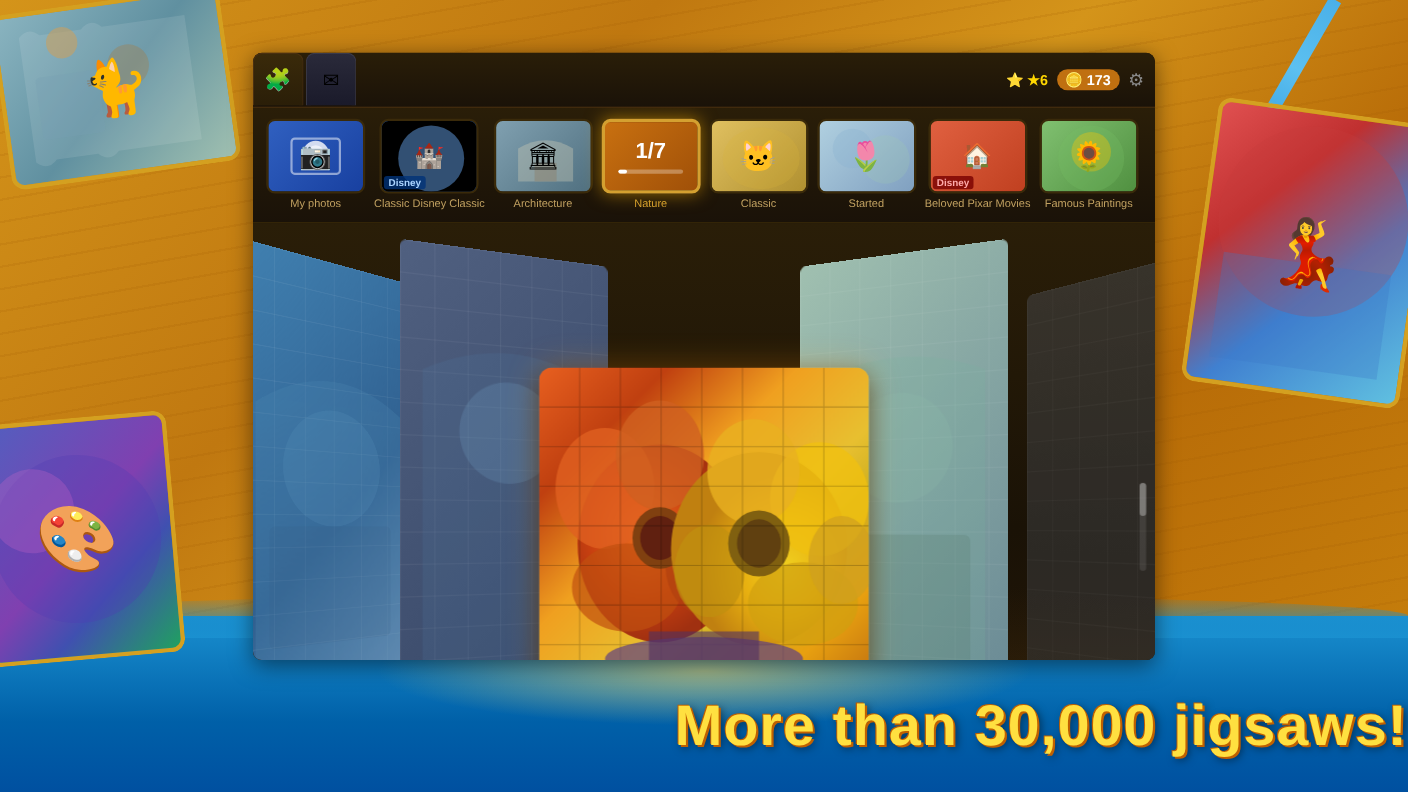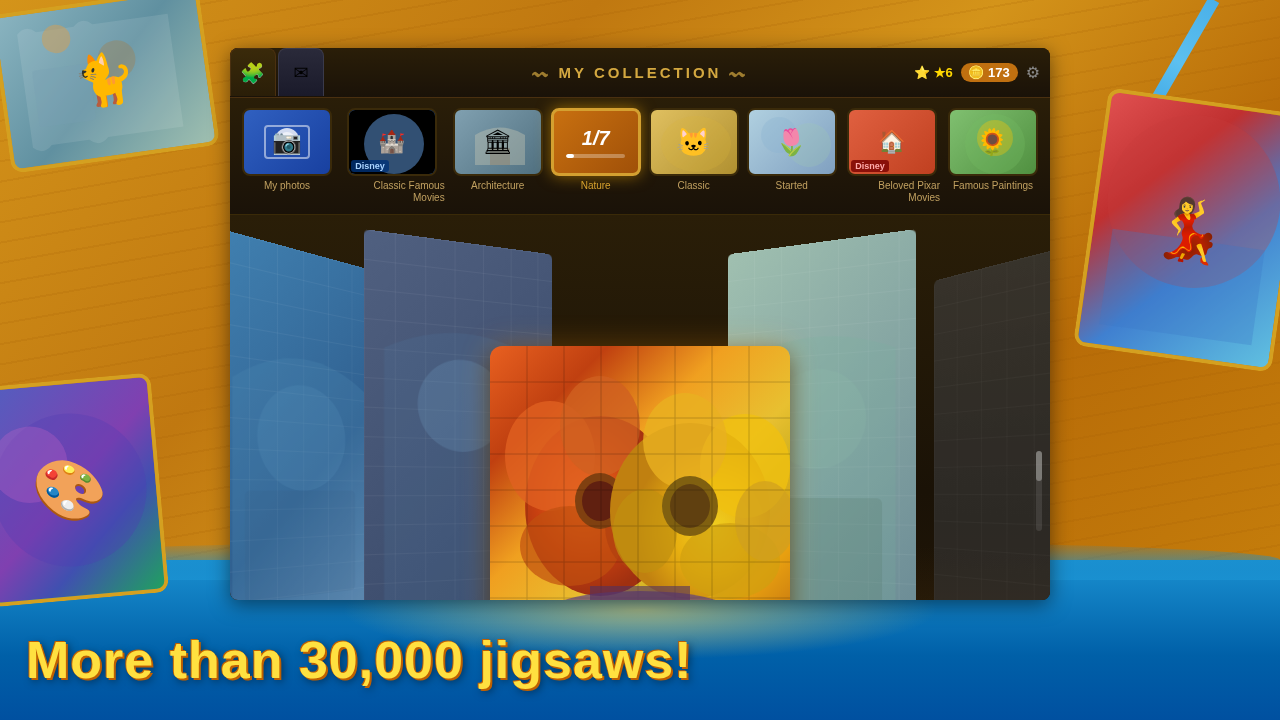--- a/index.html
+++ b/index.html
@@ -68,21 +68,21 @@
       background: radial-gradient(ellipse, rgba(255,220,100,0.6) 0%, transparent 70%);
       z-index: 2;
     }
 
     
     .bottom-text {
       position: absolute;
       bottom: 30px;
       left: 0;
       right: 0;
-      text-align: left;
+      text-align: right;
       z-index: 3;
       font-size: 52px;
       font-weight: 900;
       color: #ffe040;
       text-shadow: 2px 2px 0 #c06000, -1px -1px 0 #c06000, 3px 3px 8px rgba(0,0,0,0.5);
       letter-spacing: 1px;
       margin-left: 26px;
     }
 
     
@@ -260,21 +260,20 @@
       justify-content: center;
       font-size: 28px;
       overflow: hidden;
       position: relative;
       border: 2px solid #3a2a0a;
     }
 
     .category-thumb.selected {
       border: 3px solid #d4a030;
       background: linear-gradient(135deg, #c87010 0%, #a05008 100%);
-      font-style: italic;
     }
 
     .category-label {
       color: #c0a060;
       font-size: 10px;
       text-align: right;
       line-height: 1.2;
     }
 
     
@@ -449,21 +448,20 @@
 </div>
 
 <div style="position:absolute;top:48px;left:230px;z-index:6;display:flex;gap:2px;">
   <div style="width:46px;height:48px;background:linear-gradient(180deg,#3a2a0a,#2a1e08);border-radius:8px 8px 0 0;display:flex;align-items:center;justify-content:center;font-size:20px;cursor:pointer;border:1px solid #4a3010;border-bottom:none;">🧩</div>
   <div style="width:46px;height:48px;background:linear-gradient(180deg,#2a2a3a,#1a1a2a);border-radius:8px 8px 0 0;display:flex;align-items:center;justify-content:center;font-size:18px;cursor:pointer;border:1px solid #3a3a4a;border-bottom:none;">✉</div>
 </div>
 
 <div class="main-panel">
 
   <div class="header">
-    <div class="header-title">MY COLLECTION</div>
     <div class="header-right">
       <div class="star-badge">
         <span>⭐</span>
         <span>★6</span>
       </div>
       <div class="coin-badge">
         <span>🪙</span>
         <span>173</span>
       </div>
       <div class="settings-btn">⚙</div>
@@ -487,21 +485,21 @@
 
     <div class="category-item">
       <div class="category-thumb cat-disney">
         <svg width="90" height="68" viewBox="0 0 90 68" style="position:absolute;inset:0;">
           <rect width="90" height="68" fill="linear-gradient(135deg,#4080e0,#2060c0)"></rect>
           <circle cx="45" cy="34" r="30" fill="rgba(100,160,230,0.5)"></circle>
         </svg>
         <div style="position:absolute;font-size:22px;">🏰</div>
         <div style="position:absolute;bottom:2px;left:2px;background:rgba(0,50,120,0.8);border-radius:3px;padding:1px 4px;font-size:9px;color:#aad4ff;font-weight:bold;">Disney</div>
       </div>
-      <div class="category-label">Classic Famous Movies</div>
+      <div class="category-label">Classic Disney Classic</div>
     </div>
 
     <div class="category-item">
       <div class="category-thumb cat-arch">
         <svg width="90" height="68" viewBox="0 0 90 68" style="position:absolute;inset:0;opacity:0.8">
           <path d="M20,55 L20,25 Q45,10 70,25 L70,55 Z" fill="rgba(200,200,180,0.5)"></path>
           <rect x="35" y="38" width="20" height="17" fill="rgba(150,140,120,0.7)"></rect>
         </svg>
         <div style="position:absolute;font-size:24px;">🏛</div>
       </div>

